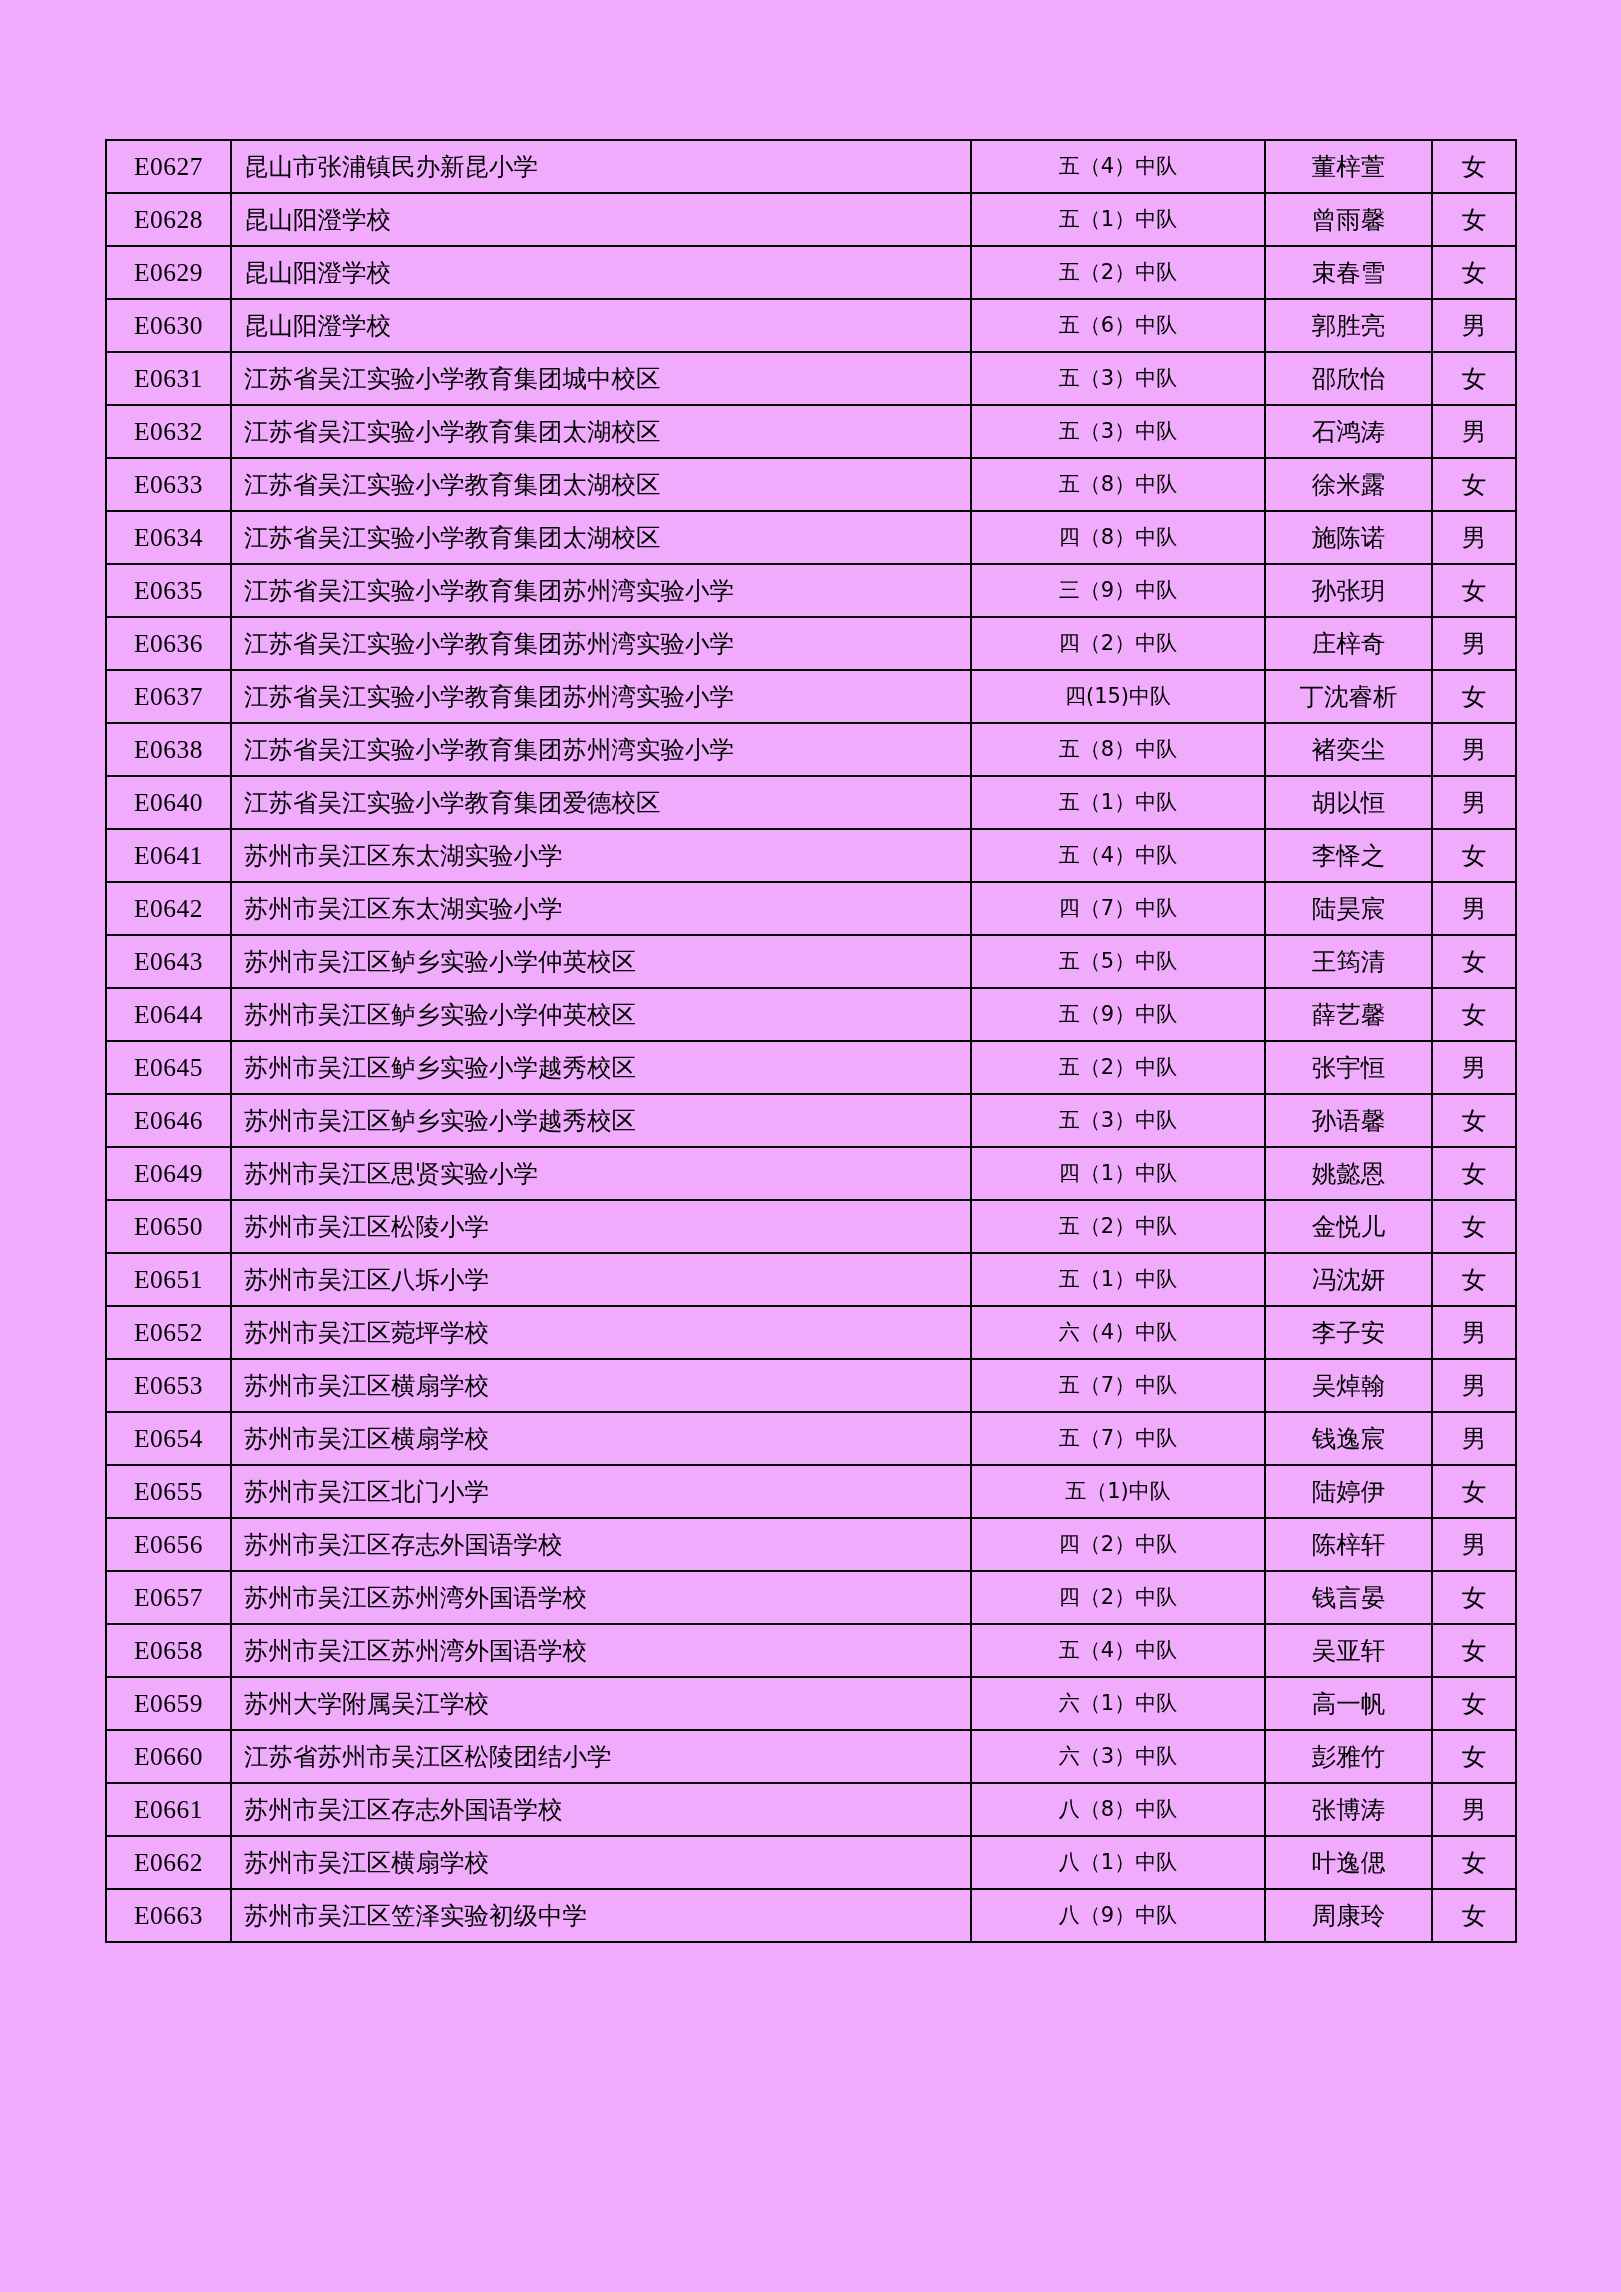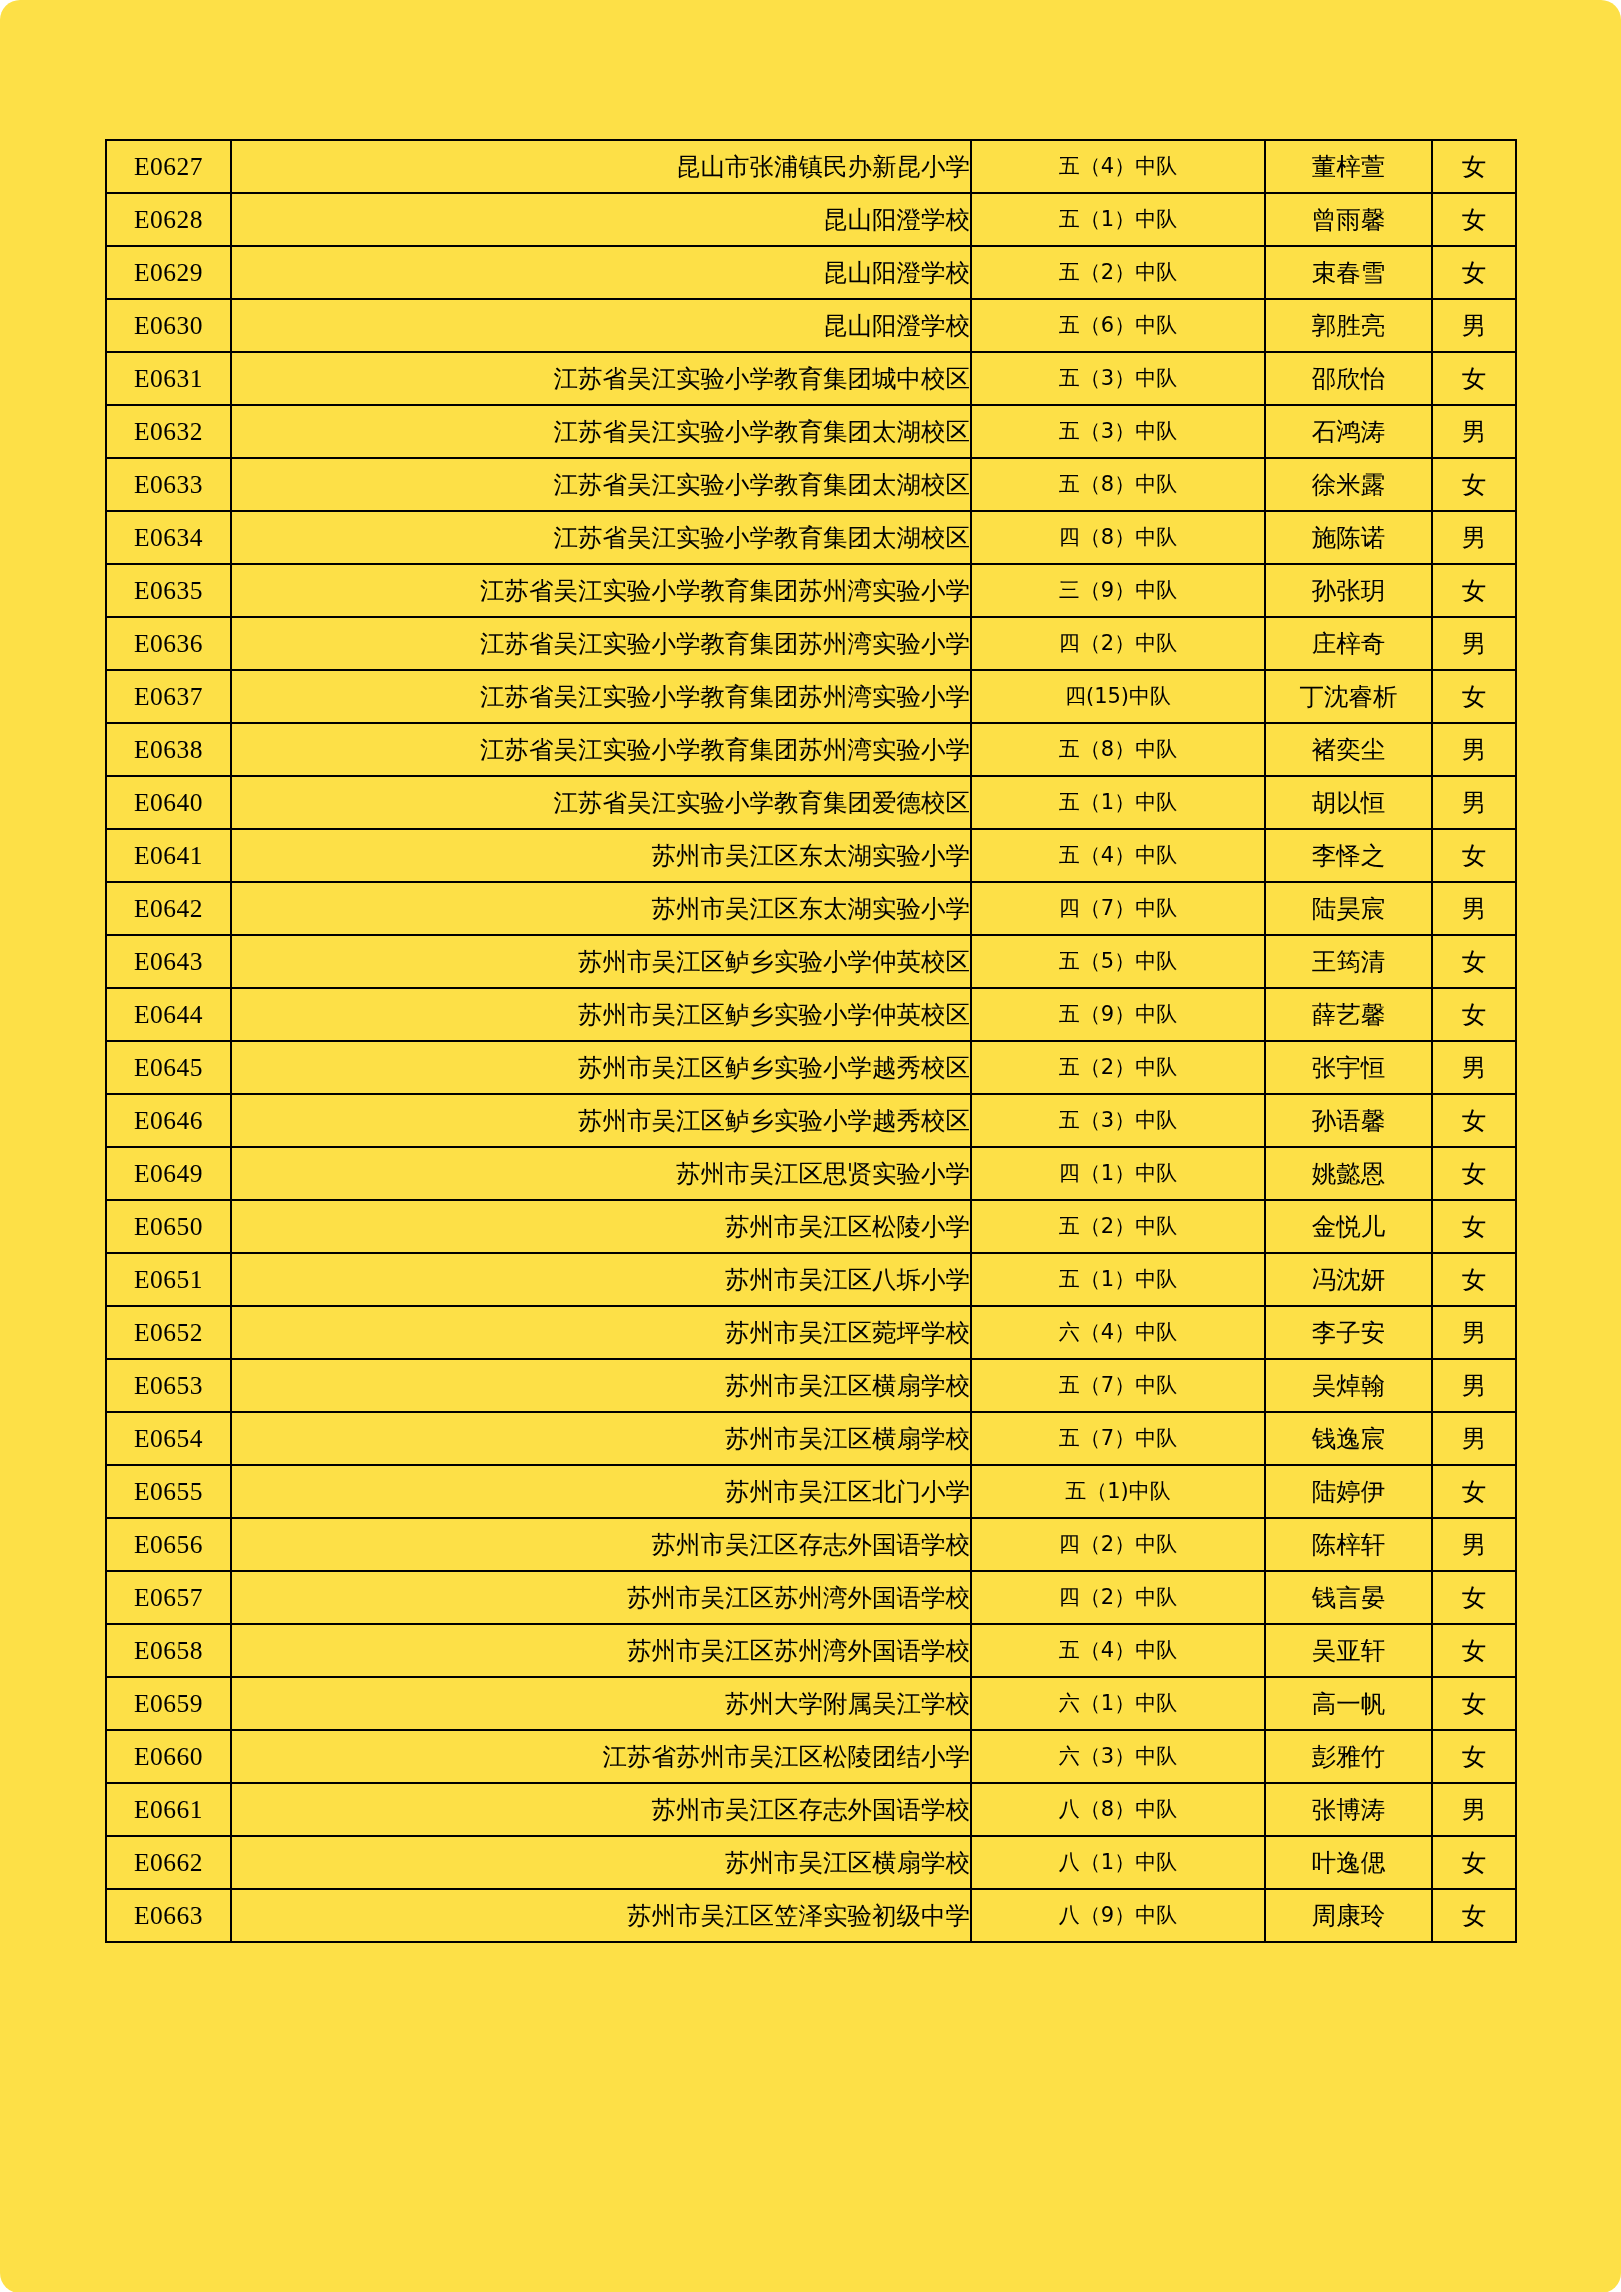--- a/index.html
+++ b/index.html
@@ -13,22 +13,21 @@
     font-family: "Liberation Serif", "DejaVu Serif", serif;
     position: relative;
     overflow: hidden;
   }
   .page {
     position: absolute;
     left: 0;
     top: 0;
     width: 1621px;
     height: 2293px;
-    background: #fde047;
-    border-radius: 20px;
+    background: #f0abfc;
   }
   .roster-table {
     position: absolute;
     left: 105px;
     top: 139px;
     width: 1410px;
     border-collapse: collapse;
     table-layout: fixed;
   }
   .roster-table td {
@@ -47,21 +46,21 @@
   col.c-name   { width: 167px; }
   col.c-gender { width: 84px; }
 
   td.cell-id {
     text-align: center;
     font-family: "Liberation Serif", "DejaVu Serif", serif;
     font-size: 25.5px;
     letter-spacing: 0.5px;
   }
   td.cell-school {
-    text-align: right;
+    text-align: left;
     padding-left: 12px;
     font-family: "DejaVu Sans", "Liberation Sans", sans-serif;
     font-size: 24.5px;
   }
   td.cell-class {
     text-align: center;
     font-family: "DejaVu Sans", "Liberation Sans", sans-serif;
     font-size: 21px;
   }
   td.cell-name {

